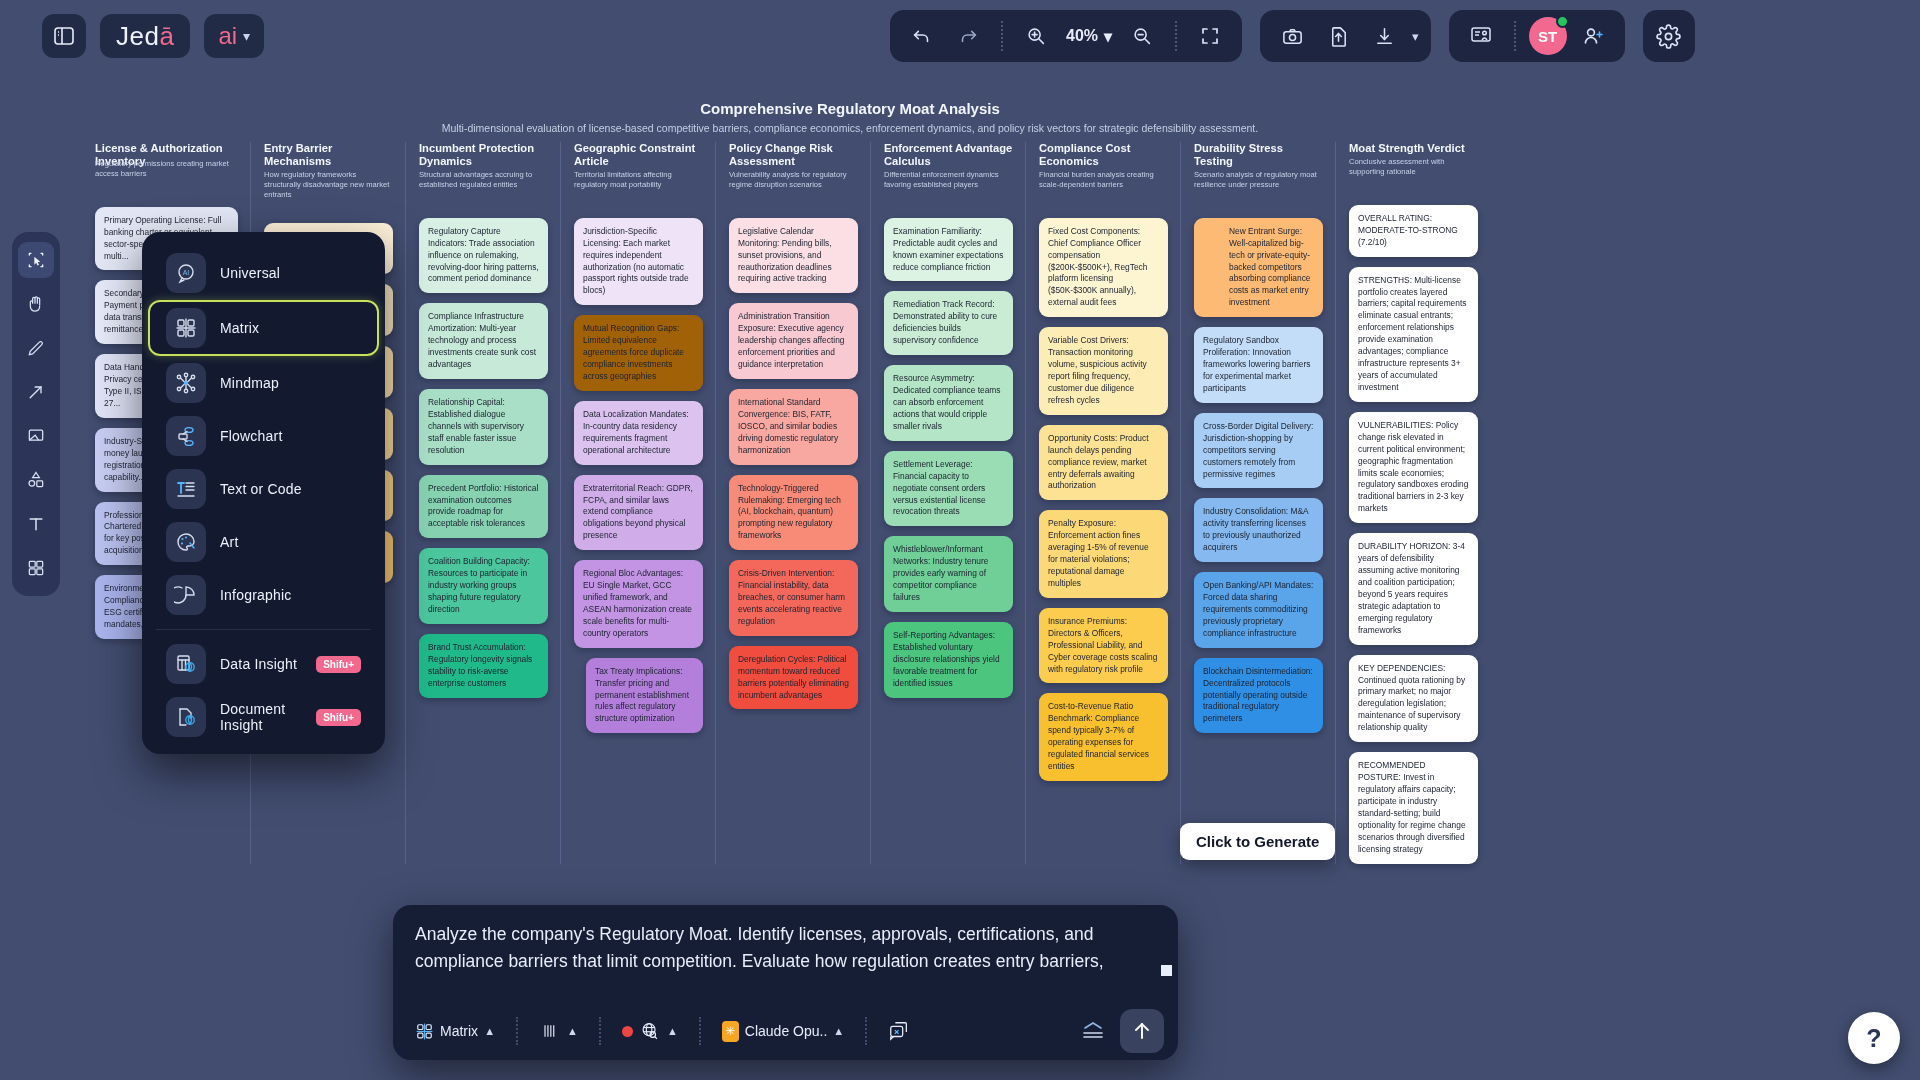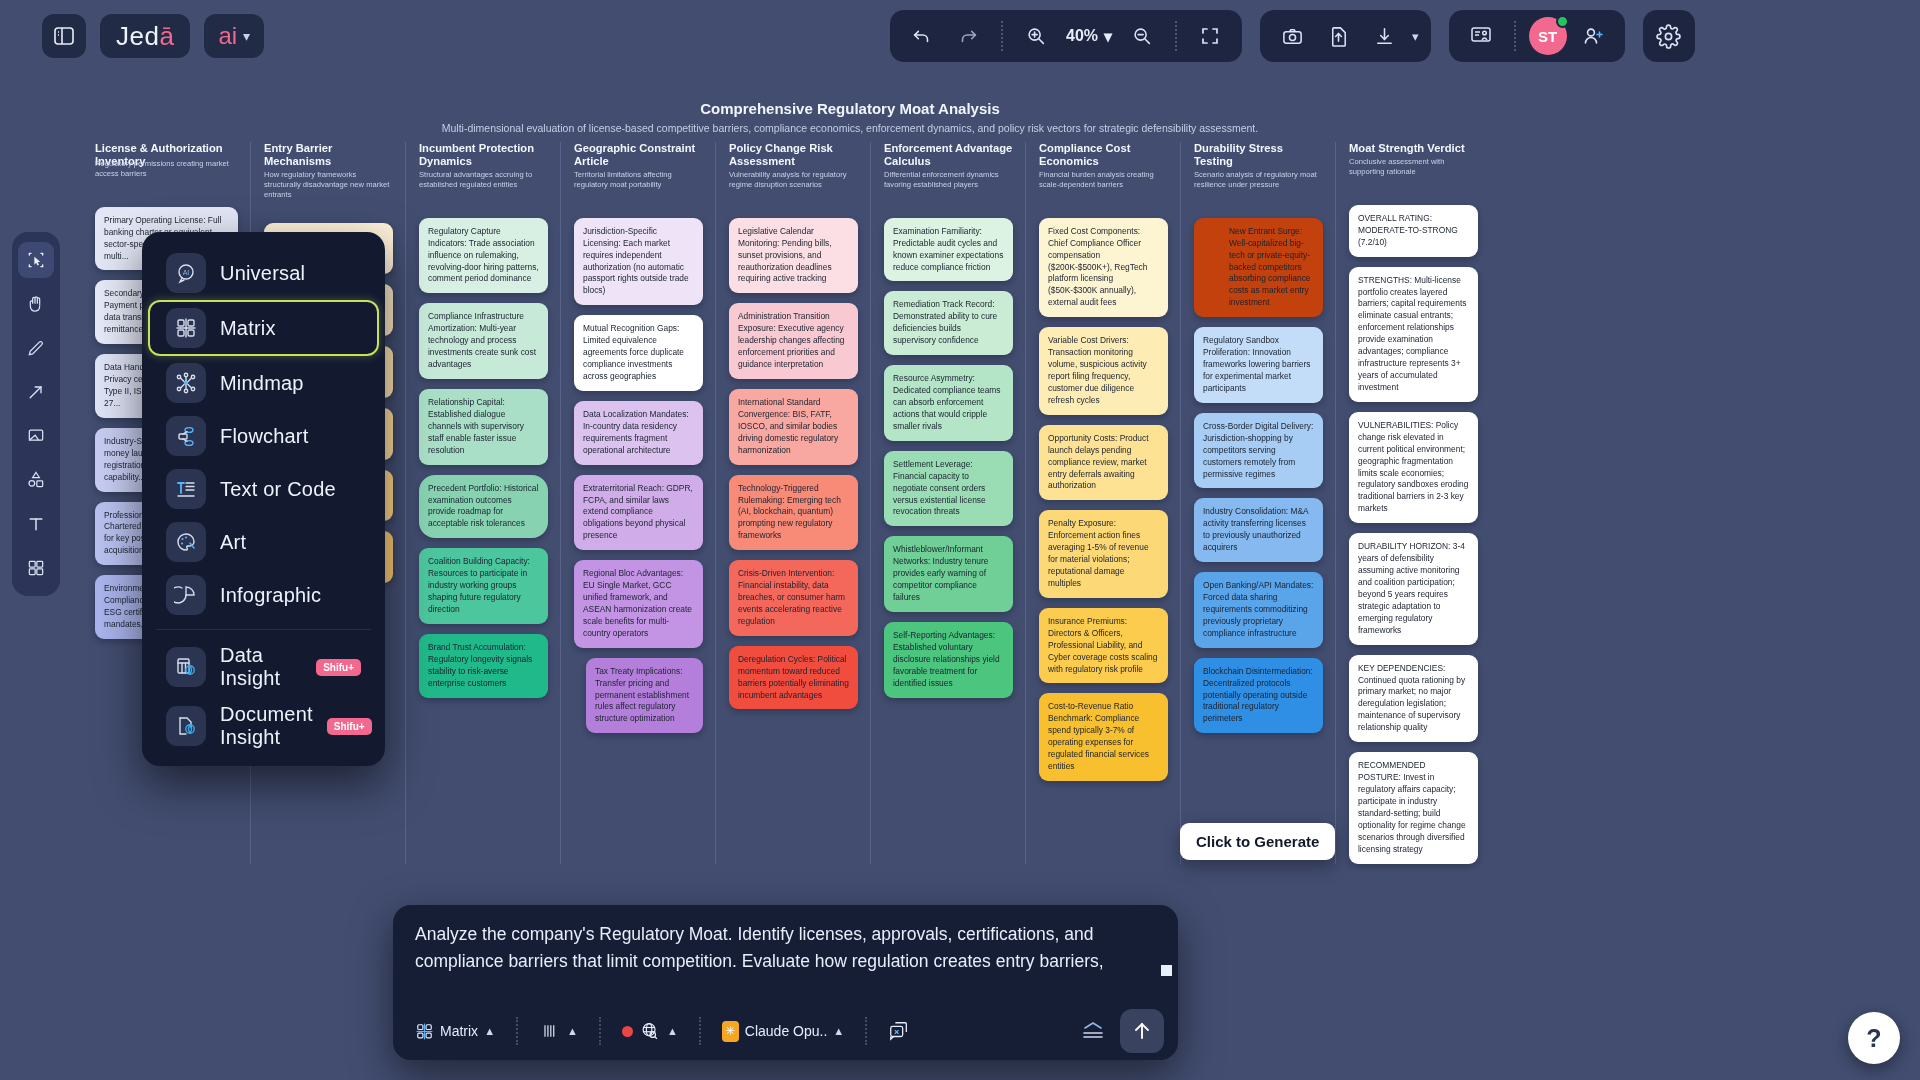--- a/index.html
+++ b/index.html
@@ -114,21 +114,21 @@
   .mi {
     display: flex; align-items: center; gap: 14px;
     padding: 6px 16px; margin: 1px 8px; border-radius: 12px; cursor: pointer;
     position: relative;
   }
   .mi.sel { border: 2px solid #c8e05a; box-shadow: 0 0 9px rgba(200,224,90,.3); margin: 1px 6px; }
   .mi-ic {
     width: 40px; height: 40px; border-radius: 11px; background: #2b3450;
     display: flex; align-items: center; justify-content: center; flex: none;
   }
-  .mi-lb { color: #eef2fb; font-size: 20px; letter-spacing: .2px; }
+  .mi-lb { color: #eef2fb; font-size: 14px; letter-spacing: .2px; }
   .badge {
     margin-left: auto; background: #f2688e; color: #fff;
     font-size: 10px; font-weight: bold; border-radius: 5px; padding: 3px 7px;
   }
   .m-sep { height: 1px; background: #26304c; margin: 8px 14px; }
 
   
   .prompt {
     position: absolute; left: 393px; top: 905px; width: 785px; height: 155px;
     background: #161e36; border-radius: 18px;
@@ -376,31 +376,31 @@
             <div class="card" style="background: rgb(252, 203, 116);">Ongoing Examination Burden: Periodic review commitment</div>
           </div>
         </div>
         <div class="col">
           <div class="col-h">Incumbent Protection Dynamics</div>
           <div class="col-h2">Structural advantages accruing to established regulated entities</div>
           <div class="cards">
             <div class="card" style="background: rgb(216, 240, 228);">Regulatory Capture Indicators: Trade association influence on rulemaking, revolving-door hiring patterns, comment period dominance</div>
             <div class="card" style="background: rgb(199, 234, 216);">Compliance Infrastructure Amortization: Multi-year technology and process investments create sunk cost advantages</div>
             <div class="card" style="background: rgb(169, 223, 198);">Relationship Capital: Established dialogue channels with supervisory staff enable faster issue resolution</div>
-            <div class="card" style="background: rgb(134, 210, 177); border-radius: 16px;">Precedent Portfolio: Historical examination outcomes provide roadmap for acceptable risk tolerances</div>
+            <div class="card" style="background: rgb(134, 210, 177);">Precedent Portfolio: Historical examination outcomes provide roadmap for acceptable risk tolerances</div>
             <div class="card" style="background: rgb(76, 198, 157);">Coalition Building Capacity: Resources to participate in industry working groups shaping future regulatory direction</div>
             <div class="card" style="background: rgb(32, 185, 138);">Brand Trust Accumulation: Regulatory longevity signals stability to risk-averse enterprise customers</div>
           </div>
         </div>
         <div class="col">
           <div class="col-h">Geographic Constraint Article</div>
           <div class="col-h2">Territorial limitations affecting regulatory moat portability</div>
           <div class="cards">
             <div class="card" style="background: rgb(239, 227, 247);">Jurisdiction-Specific Licensing: Each market requires independent authorization (no automatic passport rights outside trade blocs)</div>
-            <div class="card" style="background: #ffffff;">Mutual Recognition Gaps: Limited equivalence agreements force duplicate compliance investments across geographies</div>
+            <div class="card" style="background: #a16207;">Mutual Recognition Gaps: Limited equivalence agreements force duplicate compliance investments across geographies</div>
             <div class="card" style="background: rgb(220, 195, 239);">Data Localization Mandates: In-country data residency requirements fragment operational architecture</div>
             <div class="card" style="background: rgb(208, 173, 233);">Extraterritorial Reach: GDPR, FCPA, and similar laws extend compliance obligations beyond physical presence</div>
             <div class="card" style="background: rgb(194, 148, 227);">Regional Bloc Advantages: EU Single Market, GCC unified framework, and ASEAN harmonization create scale benefits for multi-country operators</div>
             <div class="card" style="background: rgb(180, 127, 219); margin-left: 12px;">Tax Treaty Implications: Transfer pricing and permanent establishment rules affect regulatory structure optimization</div>
           </div>
         </div>
         <div class="col">
           <div class="col-h">Policy Change Risk Assessment</div>
           <div class="col-h2">Vulnerability analysis for regulatory regime disruption scenarios</div>
           <div class="cards">
@@ -433,21 +433,21 @@
             <div class="card" style="background: rgb(253, 226, 148);">Opportunity Costs: Product launch delays pending compliance review, market entry deferrals awaiting authorization</div>
             <div class="card" style="background: rgb(253, 216, 119);">Penalty Exposure: Enforcement action fines averaging 1-5% of revenue for material violations; reputational damage multiples</div>
             <div class="card" style="background: rgb(252, 204, 79);">Insurance Premiums: Directors &amp; Officers, Professional Liability, and Cyber coverage costs scaling with regulatory risk profile</div>
             <div class="card" style="background: rgb(248, 192, 46);">Cost-to-Revenue Ratio Benchmark: Compliance spend typically 3-7% of operating expenses for regulated financial services entities</div>
           </div>
         </div>
         <div class="col">
           <div class="col-h">Durability Stress Testing</div>
           <div class="col-h2">Scenario analysis of regulatory moat resilience under pressure</div>
           <div class="cards">
-            <div class="card" style="background: #c2410c; padding-left: 35px;">New Entrant Surge: Well-capitalized big-tech or private-equity-backed competitors absorbing compliance costs as market entry investment</div>
+            <div class="card" style="background: #fdba74; padding-left: 35px;">New Entrant Surge: Well-capitalized big-tech or private-equity-backed competitors absorbing compliance costs as market entry investment</div>
             <div class="card" style="background: rgb(195, 221, 248);">Regulatory Sandbox Proliferation: Innovation frameworks lowering barriers for experimental market participants</div>
             <div class="card" style="background: rgb(167, 205, 244);">Cross-Border Digital Delivery: Jurisdiction-shopping by competitors serving customers remotely from permissive regimes</div>
             <div class="card" style="background: rgb(133, 185, 239);">Industry Consolidation: M&amp;A activity transferring licenses to previously unauthorized acquirers</div>
             <div class="card" style="background: rgb(90, 164, 234);">Open Banking/API Mandates: Forced data sharing requirements commoditizing previously proprietary compliance infrastructure</div>
             <div class="card" style="background: rgb(47, 143, 228);">Blockchain Disintermediation: Decentralized protocols potentially operating outside traditional regulatory perimeters</div>
           </div>
         </div>
         <div class="col">
           <div class="col-h">Moat Strength Verdict</div>
           <div class="col-h2">Conclusive assessment with supporting rationale</div>

